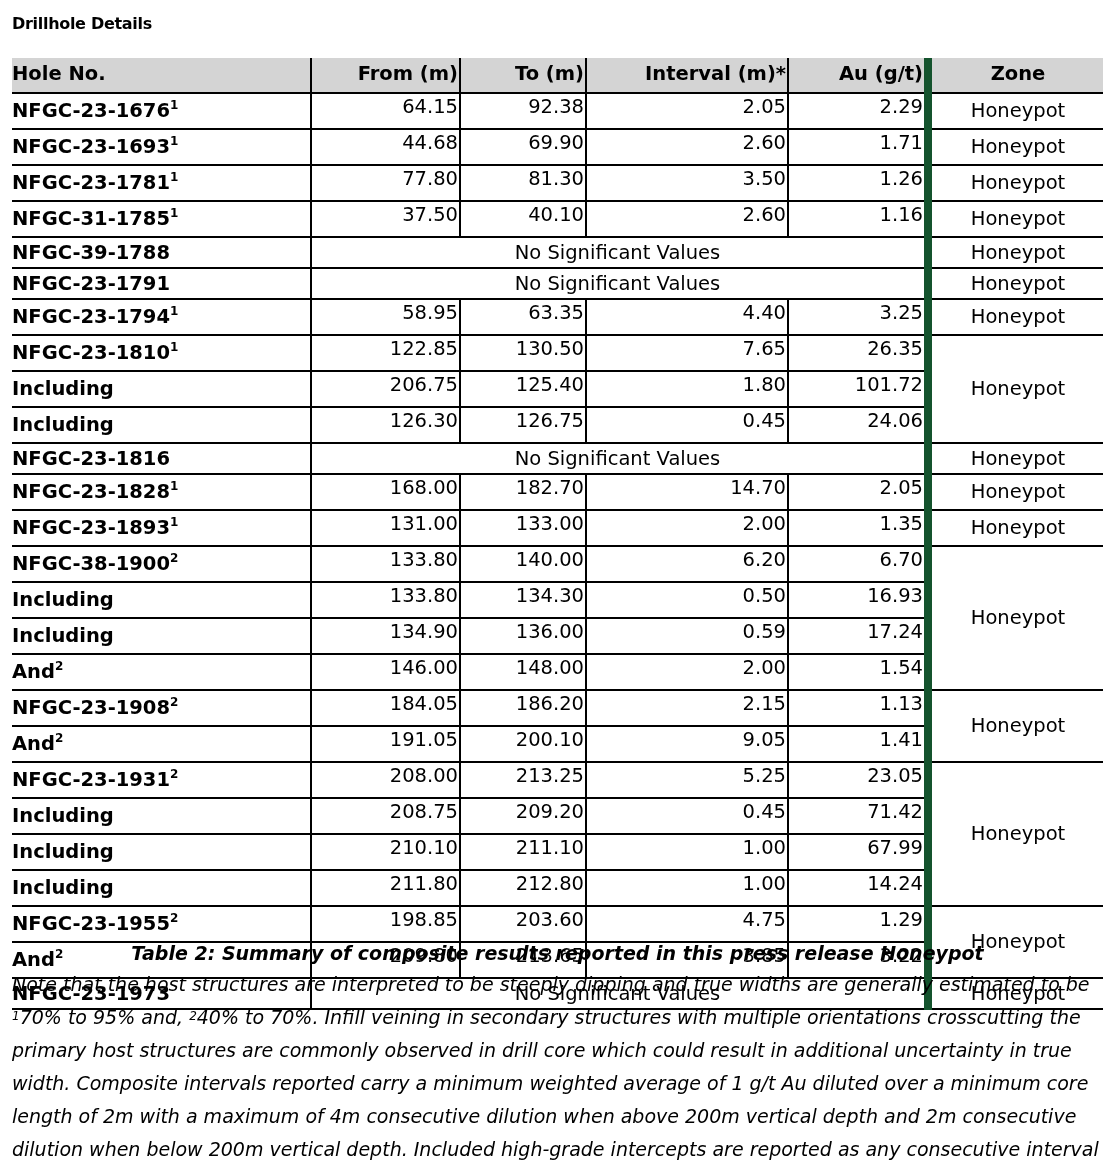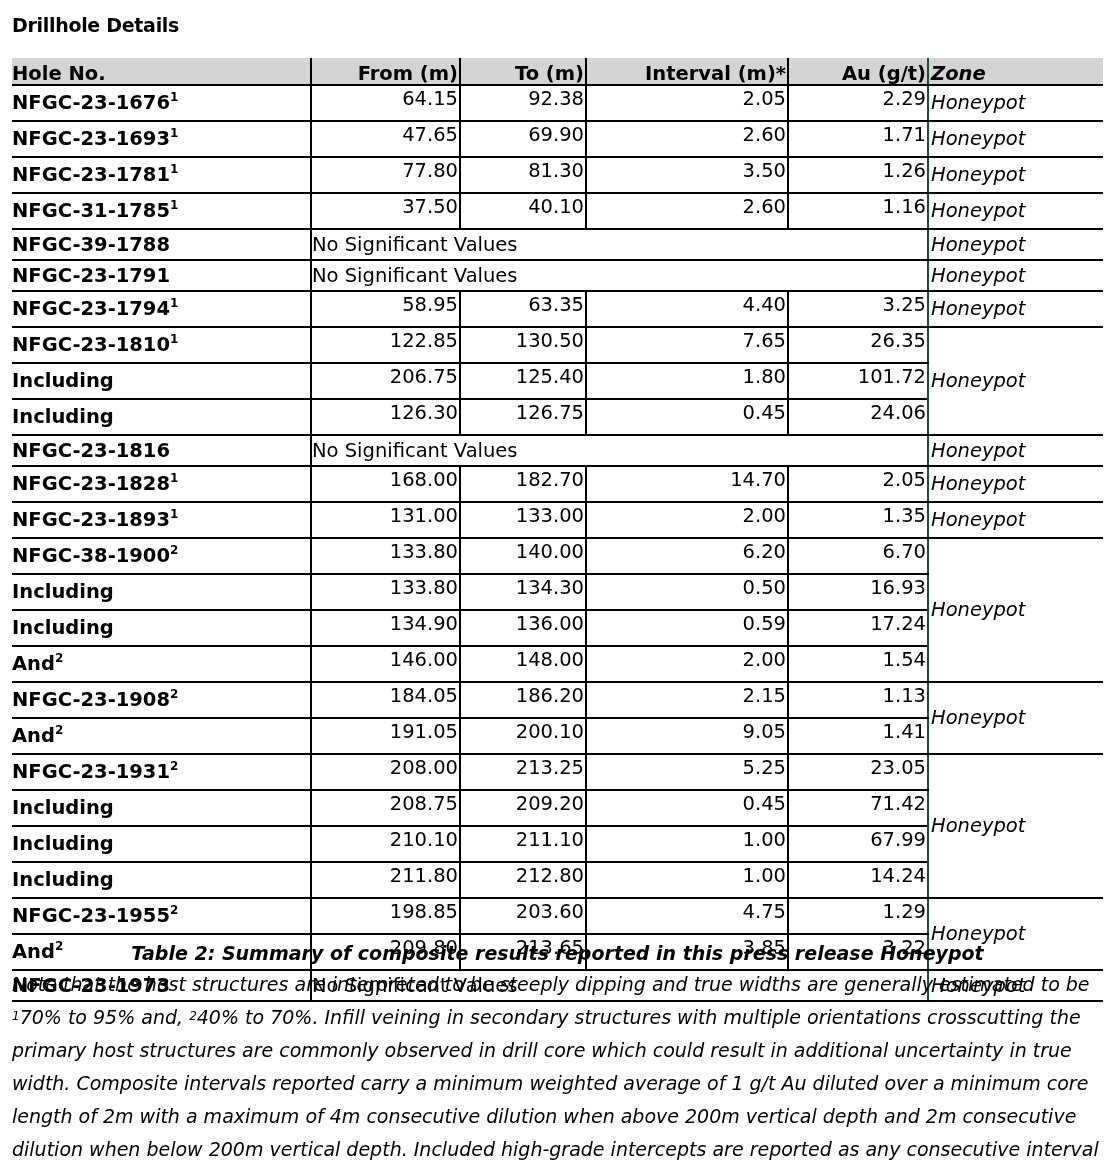--- a/index.html
+++ b/index.html
@@ -1,33 +1,33 @@
 <!DOCTYPE html>
 <html><head>
 <meta charset="utf-8">
 <style>
   html, body { margin: 0; padding: 0; background: #ffffff; }
   body { width: 1119px; height: 1171px; position: relative; overflow: hidden;
          font-family: "DejaVu Sans", sans-serif; color: #000; }
-  .title { position: absolute; left: 12px; top: 14px; font-size: 19px; font-weight: bold; letter-spacing: -0.3px; }
+  .title { position: absolute; left: 12px; top: 14px; font-size: 16px; font-weight: bold; letter-spacing: -0.3px; }
   table.dh { position: absolute; left: 12px; top: 58px; width: 1091px; border-collapse: collapse; table-layout: fixed;
              font-size: 19.5px; }
   table.dh col.c-hole { width: 299px; }
   table.dh col.c-from { width: 149px; }
   table.dh col.c-to { width: 126px; }
   table.dh col.c-int { width: 202px; }
   table.dh col.c-au { width: 140px; }
   table.dh col.c-zone { width: 175px; }
   table.dh th, table.dh td { padding: 0 1px 0 0; border-top: 2px solid #000; border-bottom: 2px solid #000;
              white-space: nowrap; overflow: hidden; line-height: 1; }
-  table.dh thead th { background: #d4d4d4; font-weight: bold; height: 25px; border-top: none; vertical-align: bottom; padding-bottom: 1px; }
+  table.dh thead th { background: #d4d4d4; font-weight: bold; height: 25px; border-top: none; vertical-align: bottom; padding-bottom: 9px; }
   table.dh th.hole, table.dh td.hole { text-align: left; font-weight: bold; border-left: none; }
   table.dh .num { text-align: right; border-left: 2px solid #000; }
-  table.dh .zone { text-align: left; border-left: 2px solid #14532d; padding-left: 2px; font-style: italic; }
-  table.dh .nsv { border-left: 2px solid #000; }
+  table.dh .zone { text-align: center; border-left: 8px solid #14532d; padding-left: 2px; }
+  table.dh .nsv { text-align: center; border-left: 2px solid #000; }
   table.dh tbody td { height: 29px; vertical-align: middle; }
   table.dh tbody tr.r33 td { height: 31px; }
   table.dh td.num { vertical-align: top; padding-top: 3px; }
   sup { font-size: 12px; vertical-align: top; position: relative; top: -2px; font-weight: bold; }
   .caption { position: absolute; left: 12px; top: 942px; width: 1091px; text-align: center; font-size: 19px;
              font-weight: bold; font-style: italic; }
   .note { position: absolute; left: 12px; top: 968px; width: 1095px; font-size: 19px; font-style: italic; line-height: 33px; }
   .note sup { font-size: 12px; font-weight: normal; top: -1px; }
 </style>
 </head>
@@ -58,21 +58,21 @@
       <tr class="r33">
         <td class="hole"><span>NFGC-23-1676</span><sup>1</sup></td>
         <td class="num">64.15</td>
         <td class="num">92.38</td>
         <td class="num">2.05</td>
         <td class="num">2.29</td>
         <td class="zone">Honeypot</td>
       </tr>
       <tr class="r33">
         <td class="hole"><span>NFGC-23-1693</span><sup>1</sup></td>
-        <td class="num">47.65</td>
+        <td class="num">44.68</td>
         <td class="num">69.90</td>
         <td class="num">2.60</td>
         <td class="num">1.71</td>
         <td class="zone">Honeypot</td>
       </tr>
       <tr class="r33">
         <td class="hole"><span>NFGC-23-1781</span><sup>1</sup></td>
         <td class="num">77.80</td>
         <td class="num">81.30</td>
         <td class="num">3.50</td>

